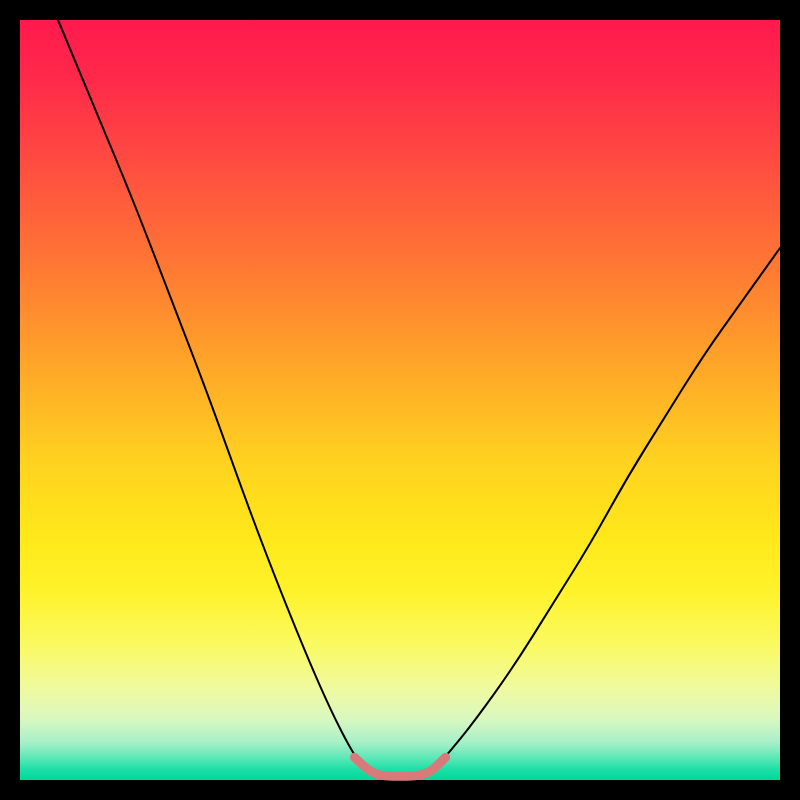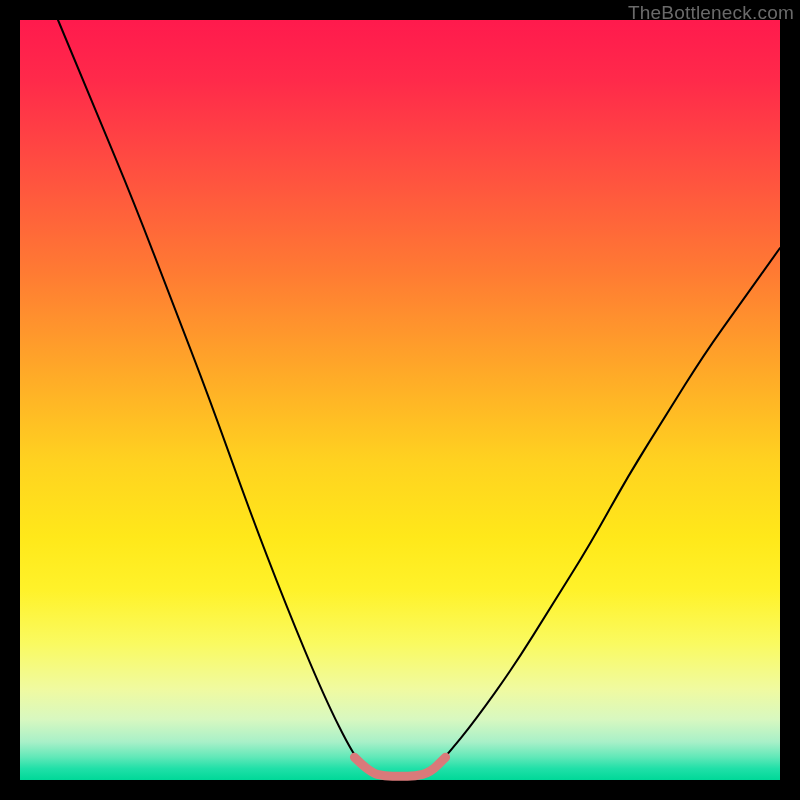--- a/index.html
+++ b/index.html
@@ -73,14 +73,13 @@
   <div class="plot-area">
     <div class="gradient-bg"></div>
     <svg class="curve" viewBox="0 0 760 760" preserveAspectRatio="none">
       <g id="series-group">
           <path d="M 38 0 Q 76 91.20000000000005 95 136.8 Q 114 182.39999999999998 133 231.79999999999998 Q 152 281.2 171 330.6 Q 190 380 209 433.20000000000005 Q 228 486.40000000000003 247 535.8000000000001 Q 266 585.2 285 630.8 Q 304 676.4 319.2 706.8 Q 334.4 737.2 342 744.8 Q 349.6 752.4 349.6 752.4" fill="none" stroke="#000000" stroke-width="2" stroke-linecap="round" stroke-linejoin="round"></path>
           <path d="M 410.40000000000003 752.4 Q 425.6 737.2 440.8 718.2 Q 456 699.2 475 672.6 Q 494 646 513 615.6 Q 532 585.2 551 554.8 Q 570 524.4 589 490.2 Q 608 456 627 425.6 Q 646 395.2 665 364.79999999999995 Q 684 334.4 703 307.79999999999995 Q 722 281.2 741 254.6 Q 760 228 760 228" fill="none" stroke="#000000" stroke-width="2" stroke-linecap="round" stroke-linejoin="round"></path>
           <path d="M 334.4 737.2 Q 349.6 752.4 357.20000000000005 754.3 Q 364.8 756.2 372.4 756.2 Q 380 756.2 387.6 756.2 Q 395.2 756.2 402.8 754.3 Q 410.40000000000003 752.4 418 744.8 Q 425.6 737.2 425.6 737.2" fill="none" stroke="#d97a7a" stroke-width="9" stroke-linecap="round" stroke-linejoin="round"></path>
         </g>
     </svg>
   </div>
-  <div class="watermark">TheBottleneck.com</div>
 </div>
 
 </body></html>

